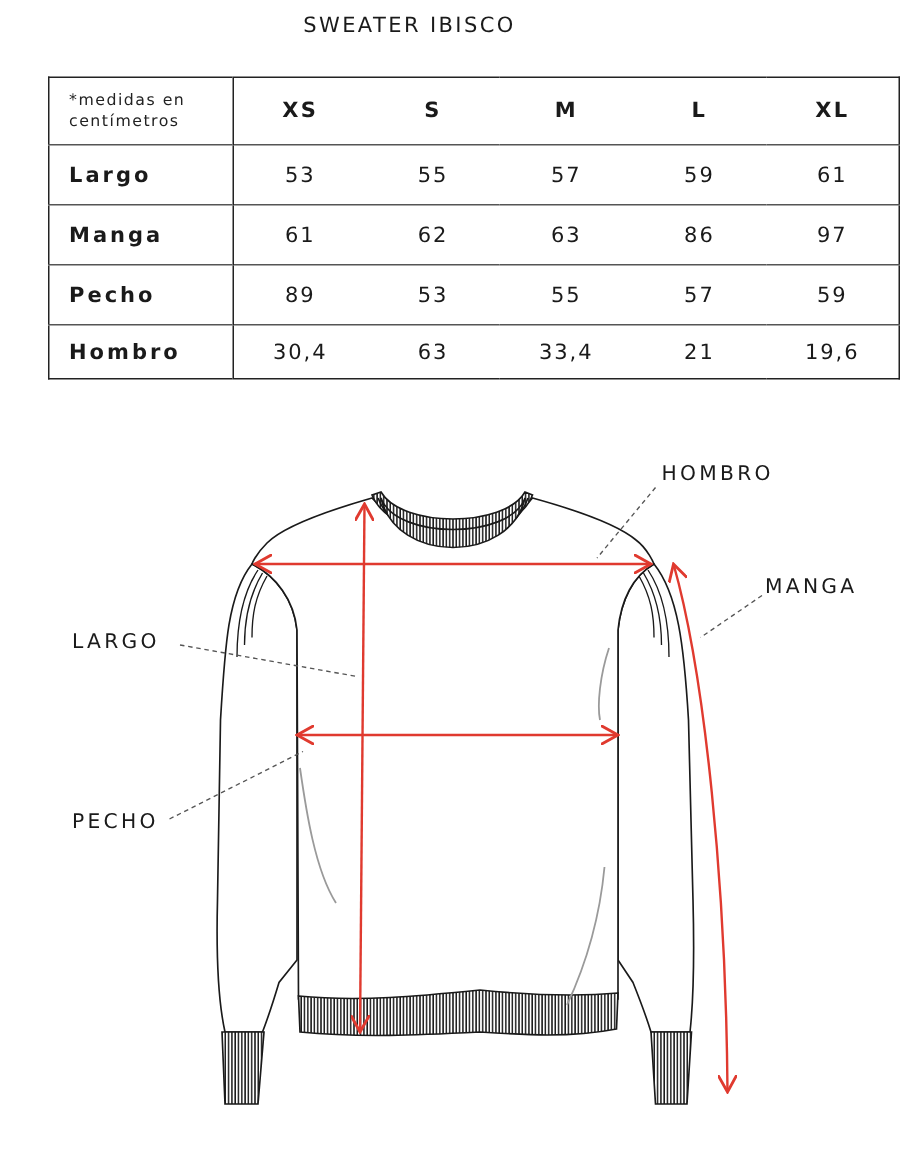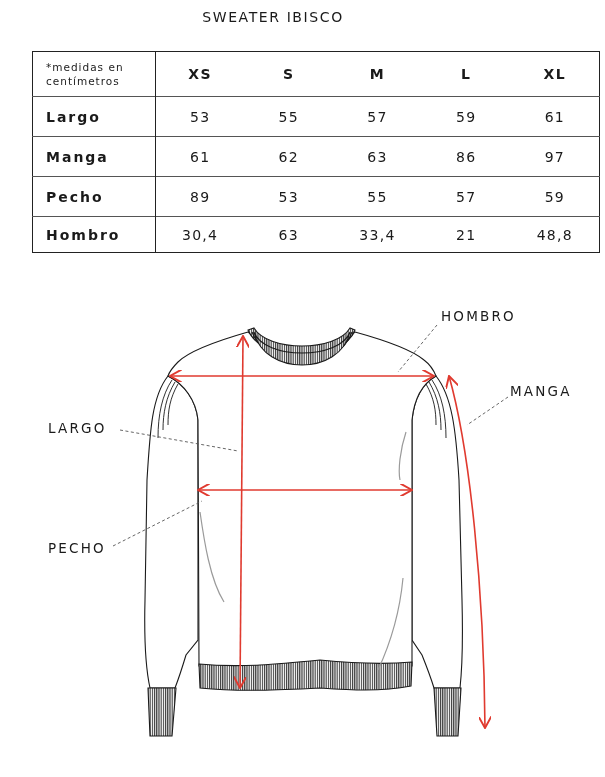--- a/index.html
+++ b/index.html
@@ -64,21 +64,21 @@
     <td>55</td>
     <td>57</td>
     <td>59</td>
   </tr>
   <tr class="r">
     <td class="rowlabel">Hombro</td>
     <td>30,4</td>
     <td>63</td>
     <td>33,4</td>
     <td>21</td>
-    <td>48,8</td>
+    <td>19,6</td>
   </tr>
 </tbody>
   </table>
 
 <div class="lbl" style="left:441px; top:308px;">HOMBRO</div>
 <div class="lbl" style="left:510px; top:383px;">MANGA</div>
 <div class="lbl" style="left:48px; top:420px;">LARGO</div>
 <div class="lbl" style="left:48px; top:540px;">PECHO</div>
 
 <svg class="diagram" viewBox="0 290 605 487" width="605" height="487" xmlns="http://www.w3.org/2000/svg">

